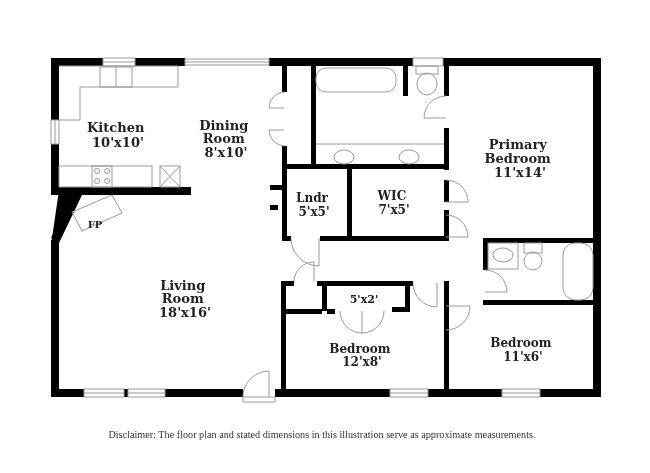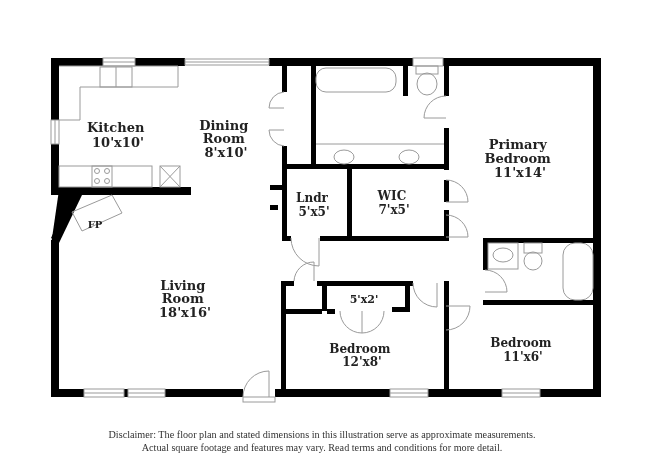--- a/index.html
+++ b/index.html
@@ -204,14 +204,13 @@
     <text class="lbl" font-size="12">
       <tspan x="523" y="347">Bedroom</tspan>
       <tspan x="523" y="361">11'x6'</tspan>
     </text>
     <text class="lbl" font-size="10" x="95" y="228">FP</text>
   </g>
 </svg>
 
 <div class="disclaimer">
   <div>Disclaimer: The floor plan and stated dimensions in this illustration serve as approximate measurements.</div>
-  <div>Actual square footage and features may vary. Read terms and conditions for more detail.</div>
 </div>
 
 </body></html>

